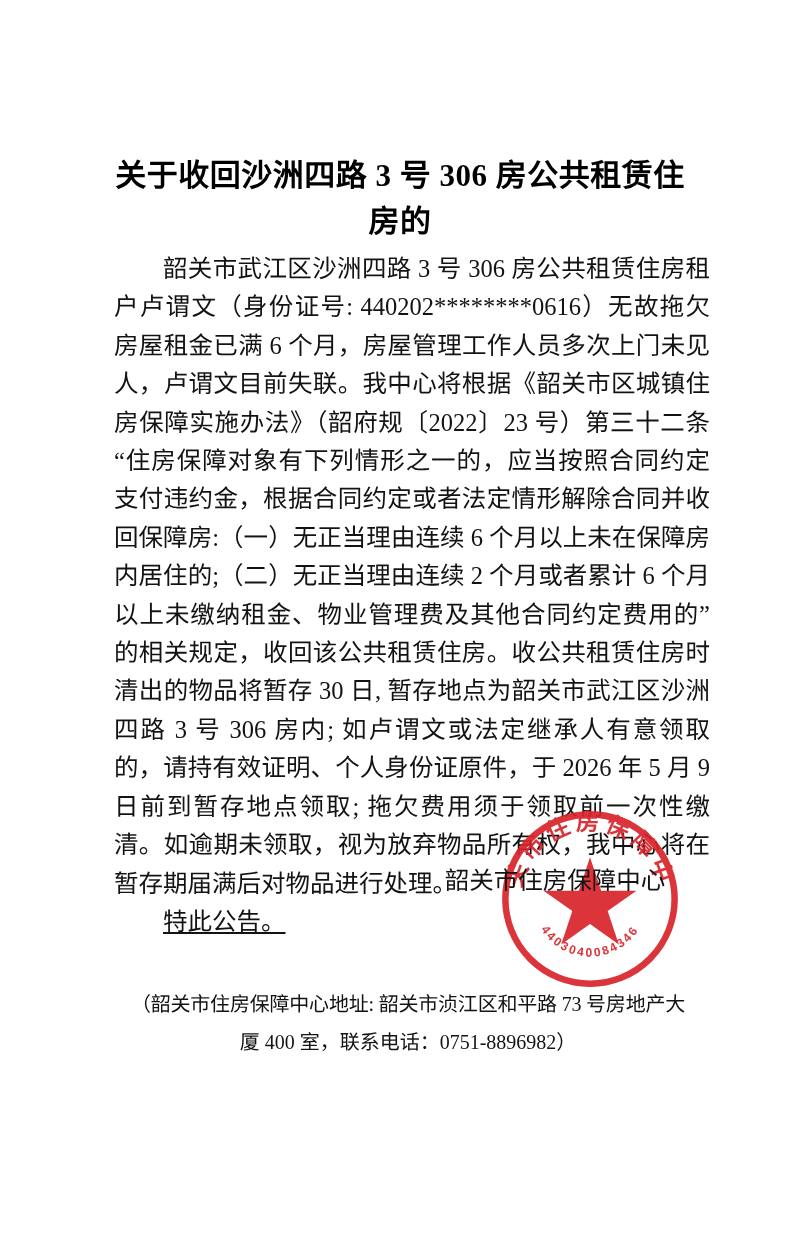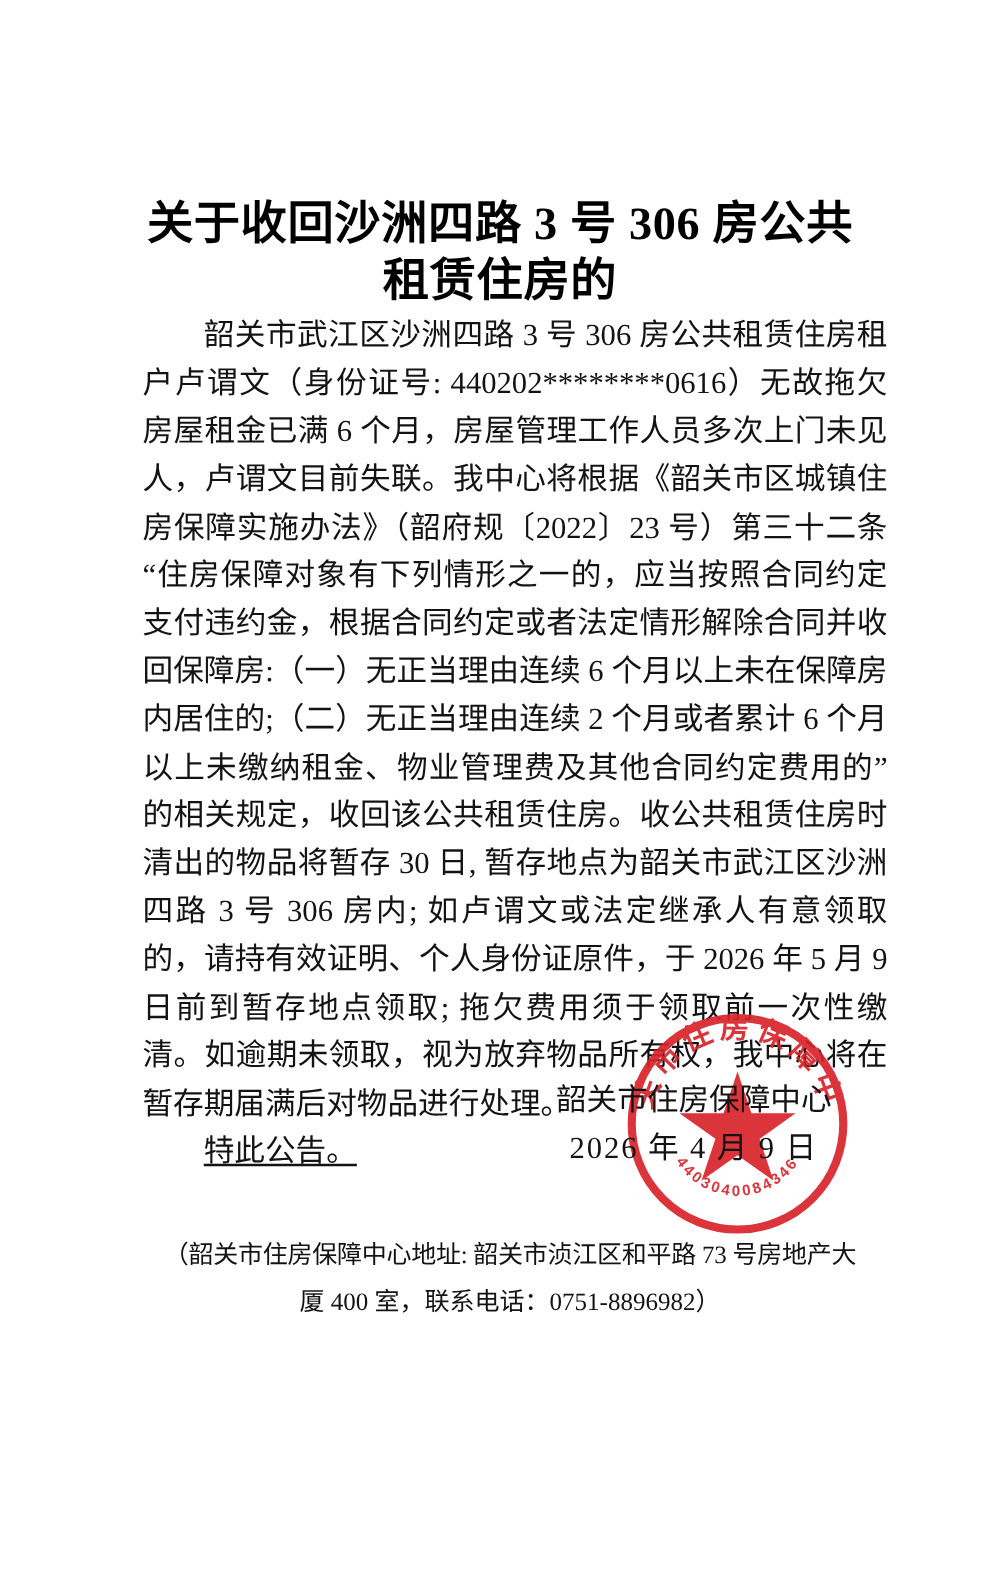--- a/index.html
+++ b/index.html
@@ -24,21 +24,21 @@
     background: #ffffff;
   }
 
   
   .doc-title {
     position: absolute;
     left: 100px;
     top: 132px;
     width: 600px;
     text-align: center;
-    font-size: 37px;
+    font-size: 31px;
     font-weight: bold;
     line-height: 46px;
     letter-spacing: 0.5px;
     color: #000000;
   }
   .doc-title .t-line {
     display: block;
   }
 
   
@@ -151,21 +151,20 @@
       </text>
 
       <text font-family="'Liberation Sans', sans-serif" font-size="13" font-weight="bold" fill="#d8232a" letter-spacing="2.5">
         <textPath href="#sealBottomArc" startOffset="50%" text-anchor="middle">4403040084346</textPath>
       </text>
     </svg>
   </div>
 
   <div class="sign-block">
     <span class="sign-line org">韶关市住房保障中心</span>
-    <span class="sign-line date">2026 年 4 月 9 日</span>
   </div>
 
   <div class="doc-footer">
     <span class="f-line l1">（韶关市住房保障中心地址: 韶关市浈江区和平路 73 号房地产大</span>
     <span class="f-line l2">厦 400 室，联系电话：0751-8896982）</span>
   </div>
 
 </div>
 
 </body></html>

